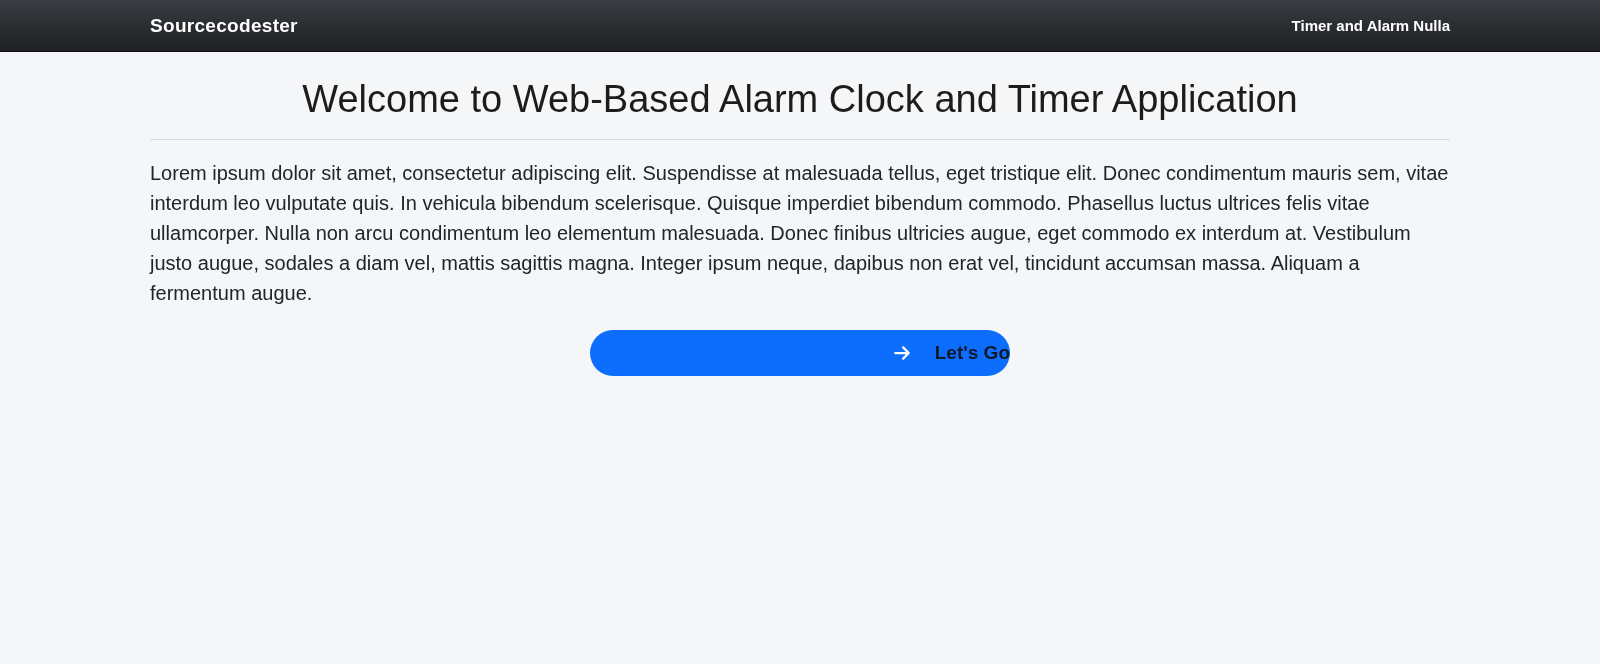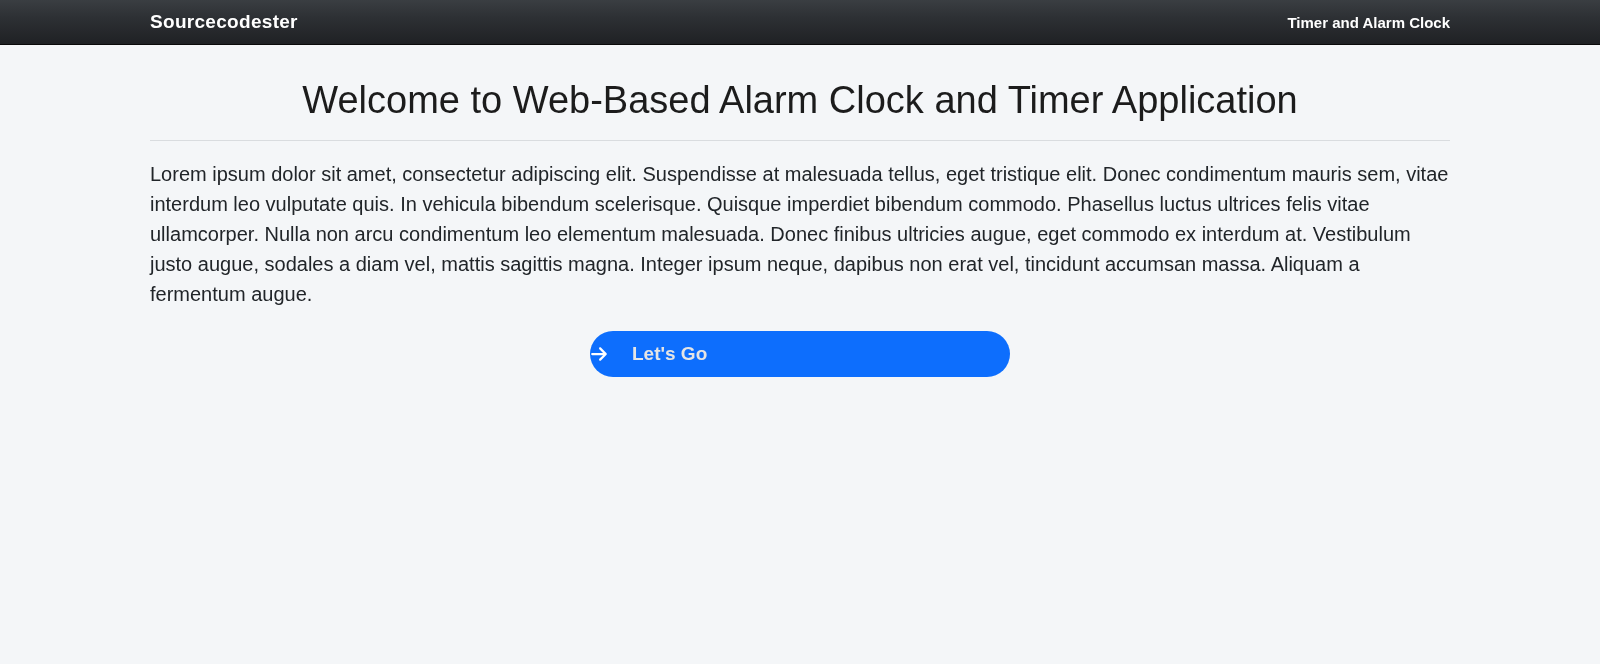--- a/index.html
+++ b/index.html
@@ -9,21 +9,21 @@
   }
   html, body {
     width: 100%;
     height: 100%;
     font-family: "Comic Sans MS", "Comic Sans", cursive, sans-serif;
     background: #f4f6f8;
     color: #212529;
   }
   .navbar {
     width: 100%;
-    height: 45px;
+    height: 52px;
     background: linear-gradient(to bottom, #3a3e42 0%, #2d3034 40%, #1f2124 100%);
     display: flex;
     align-items: center;
     justify-content: space-between;
     padding: 0 150px 0 150px;
     border-bottom: 1px solid #0a0a0a;
   }
   .navbar .brand {
     color: #ffffff;
     font-size: 19px;
@@ -33,21 +33,21 @@
   }
   .navbar .navlink {
     color: #ffffff;
     font-size: 15px;
     font-weight: bold;
     cursor: pointer;
   }
   .container {
     width: 1300px;
     max-width: 100%;
-    margin: 16px auto;
+    margin: 8px auto;
     padding: 18px 0 0 0;
   }
   .page-title {
     text-align: center;
     font-size: 38px;
     font-weight: normal;
     color: #1c1c1c;
     font-family: "Comic Sans MS", "Comic Sans", cursive, sans-serif;
   }
   hr.sep {
@@ -61,50 +61,50 @@
     color: #212529;
     font-family: "Comic Sans MS", "Comic Sans", cursive, sans-serif;
   }
   .cta-row {
     display: flex;
     justify-content: center;
     margin-top: 22px;
   }
   .cta-btn {
     background: #0d6efd;
-    color: #e5e5e5;
+    color: #0f172a;
     border: none;
     width: 420px;
     height: 46px;
     border-radius: 40px;
     font-size: 19px;
     font-weight: bold;
     font-family: "Comic Sans MS", "Comic Sans", cursive, sans-serif;
     display: inline-flex;
     align-items: center;
-    justify-content: flex-start;
+    justify-content: flex-end;
     gap: 24px;
     cursor: pointer;
   }
   .arrow-icon {
     display: inline-flex;
     align-items: center;
   }
   .arrow-icon svg {
     width: 18px;
     height: 18px;
     fill: #ffffff;
   }
 </style>
 </head>
 <body>
 
 <nav class="navbar">
   <a class="brand">Sourcecodester</a>
-  <a class="navlink">Timer and Alarm Clock</a>
+  <a class="navlink">Timer and Alarm Nulla</a>
 </nav>
 
 <div class="container">
   <h1 class="page-title">Welcome to Web-Based Alarm Clock and Timer Application</h1>
   <hr class="sep">
   <p class="body-text">Lorem ipsum dolor sit amet, consectetur adipiscing elit. Suspendisse at malesuada tellus, eget tristique elit. Donec condimentum mauris sem, vitae interdum leo vulputate quis. In vehicula bibendum scelerisque. Quisque imperdiet bibendum commodo. Phasellus luctus ultrices felis vitae ullamcorper. Nulla non arcu condimentum leo elementum malesuada. Donec finibus ultricies augue, eget commodo ex interdum at. Vestibulum justo augue, sodales a diam vel, mattis sagittis magna. Integer ipsum neque, dapibus non erat vel, tincidunt accumsan massa. Aliquam a fermentum augue.</p>
 
   <div class="cta-row">
     <button class="cta-btn">
       <span class="arrow-icon">

